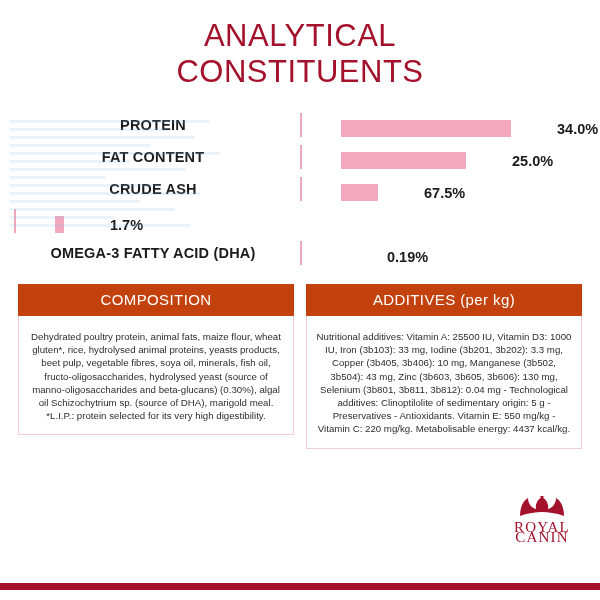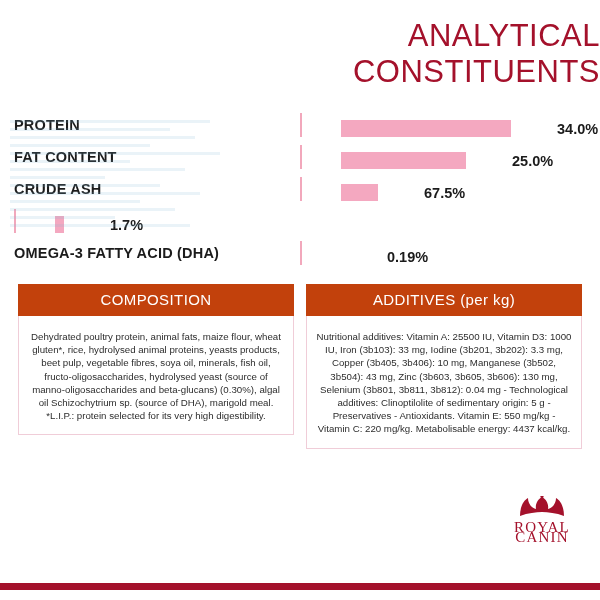--- a/index.html
+++ b/index.html
@@ -17,21 +17,21 @@
 
   .page {
     position: relative;
     width: 600px;
     height: 600px;
     box-sizing: border-box;
   }
 
   
   .title-block {
-    text-align: right;
+    text-align: center;
     padding-top: 18px;
   }
   .title-line {
     color: #a4112b;
     font-size: 31px;
     letter-spacing: 0.5px;
     line-height: 36px;
     font-weight: 400;
   }
 
@@ -41,21 +41,21 @@
     padding: 0 14px 0 14px;
   }
   .bar-row {
     display: flex;
     align-items: center;
     height: 30px;
     margin-bottom: 2px;
   }
   .bar-label {
     width: 278px;
-    text-align: left;
+    text-align: center;
     padding-right: 8px;
     font-size: 14.5px;
     font-weight: bold;
     color: #1b1b1b;
     letter-spacing: 0.2px;
     white-space: nowrap;
   }
   .bar-wrap {
     display: flex;
     align-items: flex-end;

